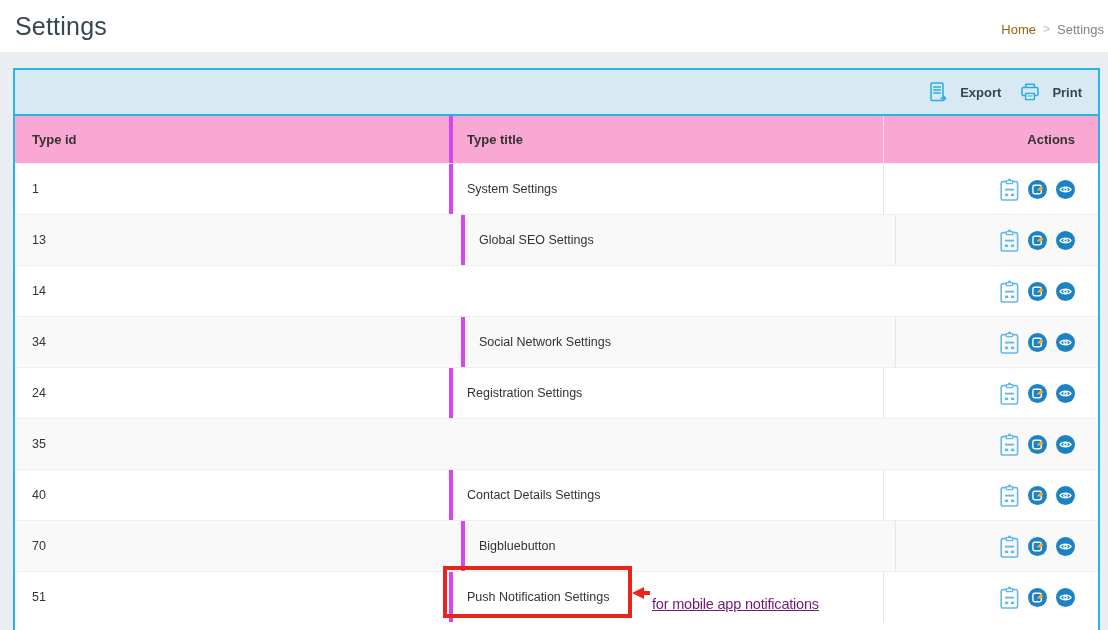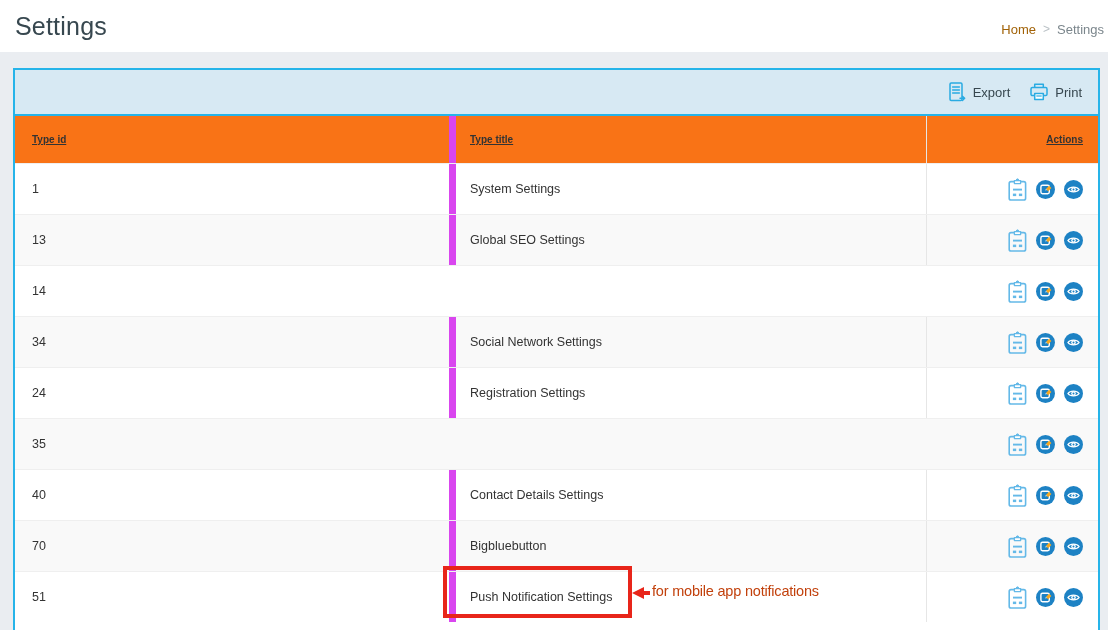--- a/index.html
+++ b/index.html
@@ -30,48 +30,48 @@
     height:600px;
     overflow:hidden;
   }
   .toolbar {
     height:46px; background:#d7e9f3;
     border-bottom:2px solid #26b4e9;
     display:flex; align-items:center; justify-content:flex-end;
     gap:20px; padding-right:16px;
   }
   .tool-btn {
-    display:flex; align-items:center; gap:7px;
-    font-size:13px; font-weight:400; color:#37474f; cursor:pointer;
+    display:flex; align-items:center; gap:13px;
+    font-size:13px; font-weight:700; color:#37474f; cursor:pointer;
   }
 
   
-  .thead { display:flex; background:#f97316; height:47px; font-weight:700; font-size:10px; color:#333;text-decoration:underline; }
+  .thead { display:flex; background:#f9a8d4; height:47px; font-weight:700; font-size:13px; color:#333; }
   .tr    { display:flex; height:51px; background:#fff; border-top:1px solid #efefef; font-size:12.5px; color:#333; }
-  .tr.stripe { background:#f9f9f9; }
+  .tr.stripe { background:#f9f9f9;gap:12px; }
   .td, .th { display:flex; align-items:center; height:100%; }
   .col-id     { width:434px; padding-left:17px; }
-  .col-title  { width:478px; padding-left:14px; border-left:7px solid #d946ef; border-right:1px solid #e6e6e6; }
-  .col-actions{ flex:1; justify-content:flex-end; padding-right:15px; gap:9px; }
+  .col-title  { width:435px; padding-left:14px; border-left:4px solid #d946ef; border-right:1px solid #e6e6e6; }
+  .col-actions{ flex:1; justify-content:flex-end; padding-right:23px; gap:9px; }
   .icon-btn { display:inline-flex; align-items:center; cursor:pointer; }
 
   
   .anno-box {
     position:absolute; left:443px; top:566px; width:189px; height:52px;
     border:4px solid #e8251a; z-index:5; pointer-events:none;
   }
   .anno-arrowhead {
     position:absolute; left:632px; top:587px; width:0; height:0; z-index:5;
     border-top:6px solid transparent; border-bottom:6px solid transparent;
     border-right:12px solid #e8251a;
   }
   .anno-tail { position:absolute; left:643px; top:591px; width:7px; height:4px; background:#e8251a; z-index:5; }
   .anno-text {
-    position:absolute; left:652px; top:583px; z-index:5;
-    font-size:14.5px; color:#c2410c; letter-spacing:-0.2px;
+    position:absolute; left:652px; top:596px; z-index:5;
+    font-size:14.5px; color:#701a75; letter-spacing:-0.2px;text-decoration:underline;
   }
 </style>
 </head>
 <body>
 
 <div class="topbar">
   <div class="page-title">Settings</div>
   <div class="breadcrumb">
     <span class="home">Home</span>
     <span class="sep">&gt;</span>

